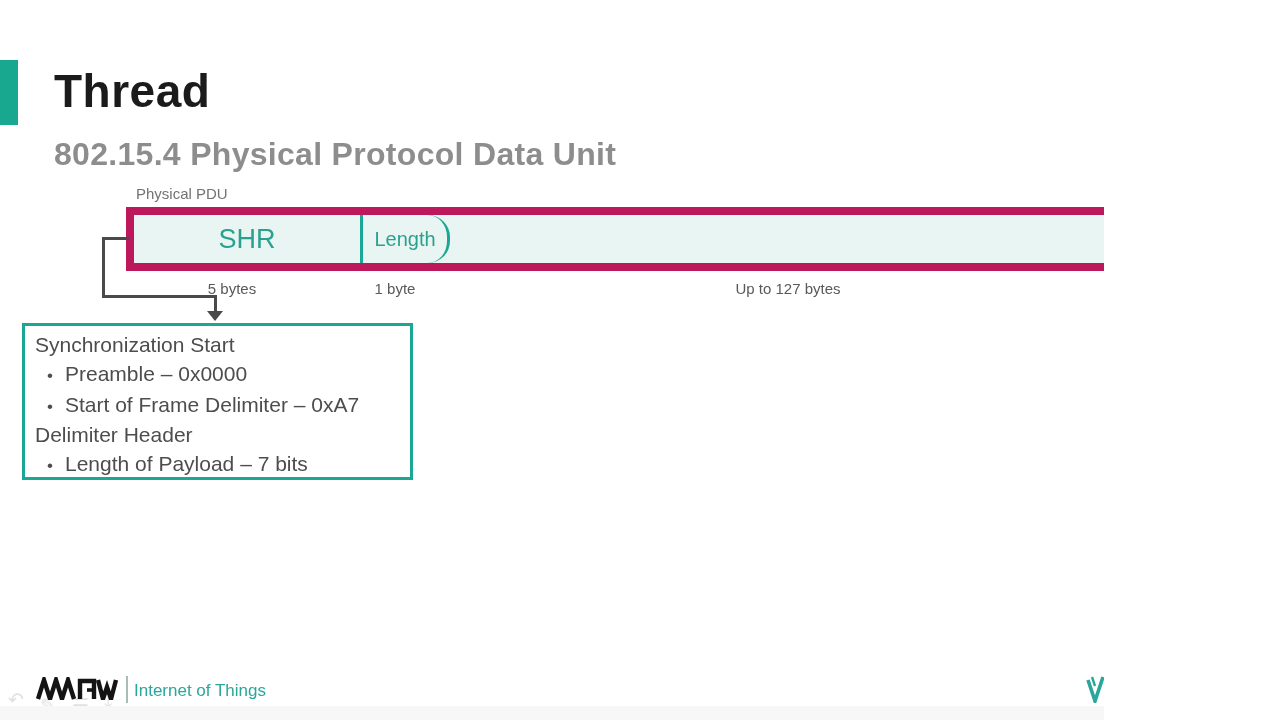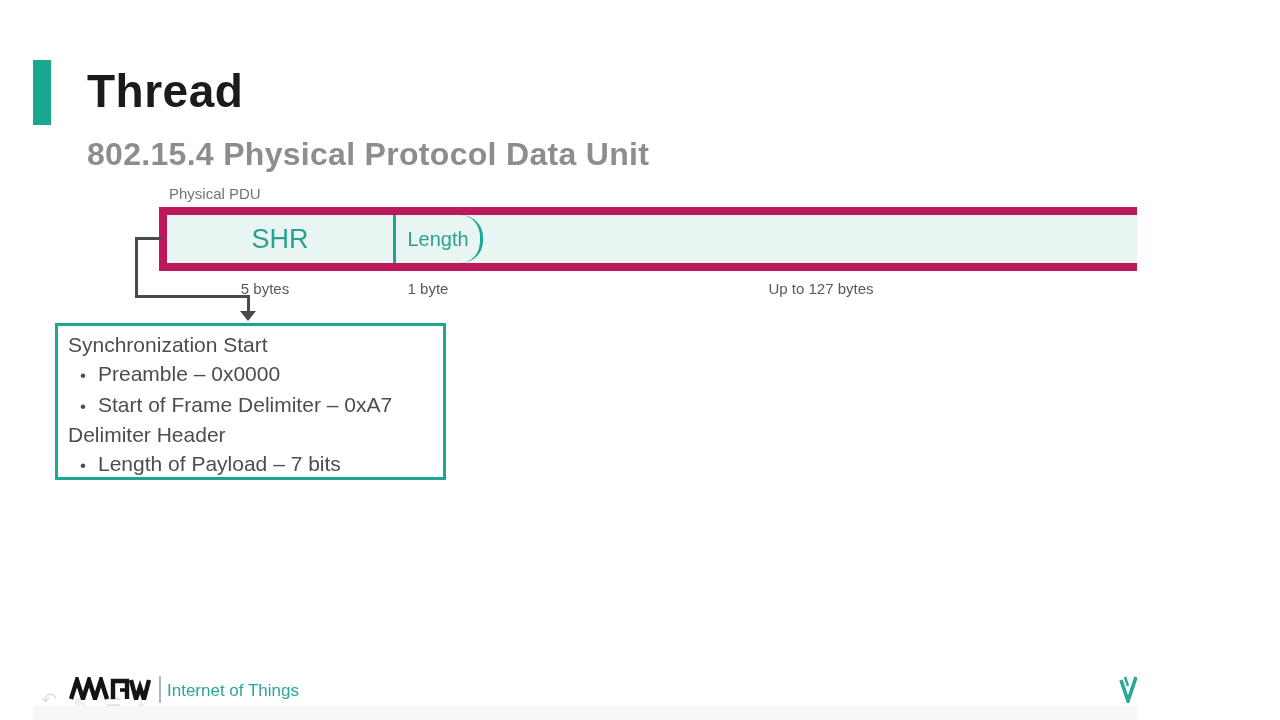--- a/index.html
+++ b/index.html
@@ -1,18 +1,18 @@
 <!DOCTYPE html>
 <html><head>
 <meta charset="utf-8">
 <style>
   * { margin: 0; padding: 0; box-sizing: border-box; }
   html,body { width: 1280px; height: 720px; }
   body { font-family: "Liberation Sans", sans-serif; background: #ffffff; }
-  .slide { position: relative; width: 1104px; height: 720px; background: #ffffff; overflow: hidden; margin-left: 33px; }
+  .slide { position: relative; width: 1104px; height: 720px; background: #ffffff; overflow: hidden; }
 
   .accent-bar { position: absolute; left: 0; top: 60px; width: 18px; height: 65px; background: #17a88f; }
 
   .title { position: absolute; left: 54px; top: 64px; font-size: 46px; font-weight: 700; color: #1b1b1b; letter-spacing: 0.5px; }
   .subtitle { position: absolute; left: 54px; top: 136px; font-size: 32px; font-weight: 700; color: #8d8d8d; letter-spacing: 0.3px; }
 
   .pdu-label { position: absolute; left: 136px; top: 185px; font-size: 15px; color: #737373; }
 
   .pdu-table { position: absolute; left: 126px; top: 207px; width: 999px; height: 64px;
                display: flex; background: #e9f5f2; border: 8px solid #be185d; }

